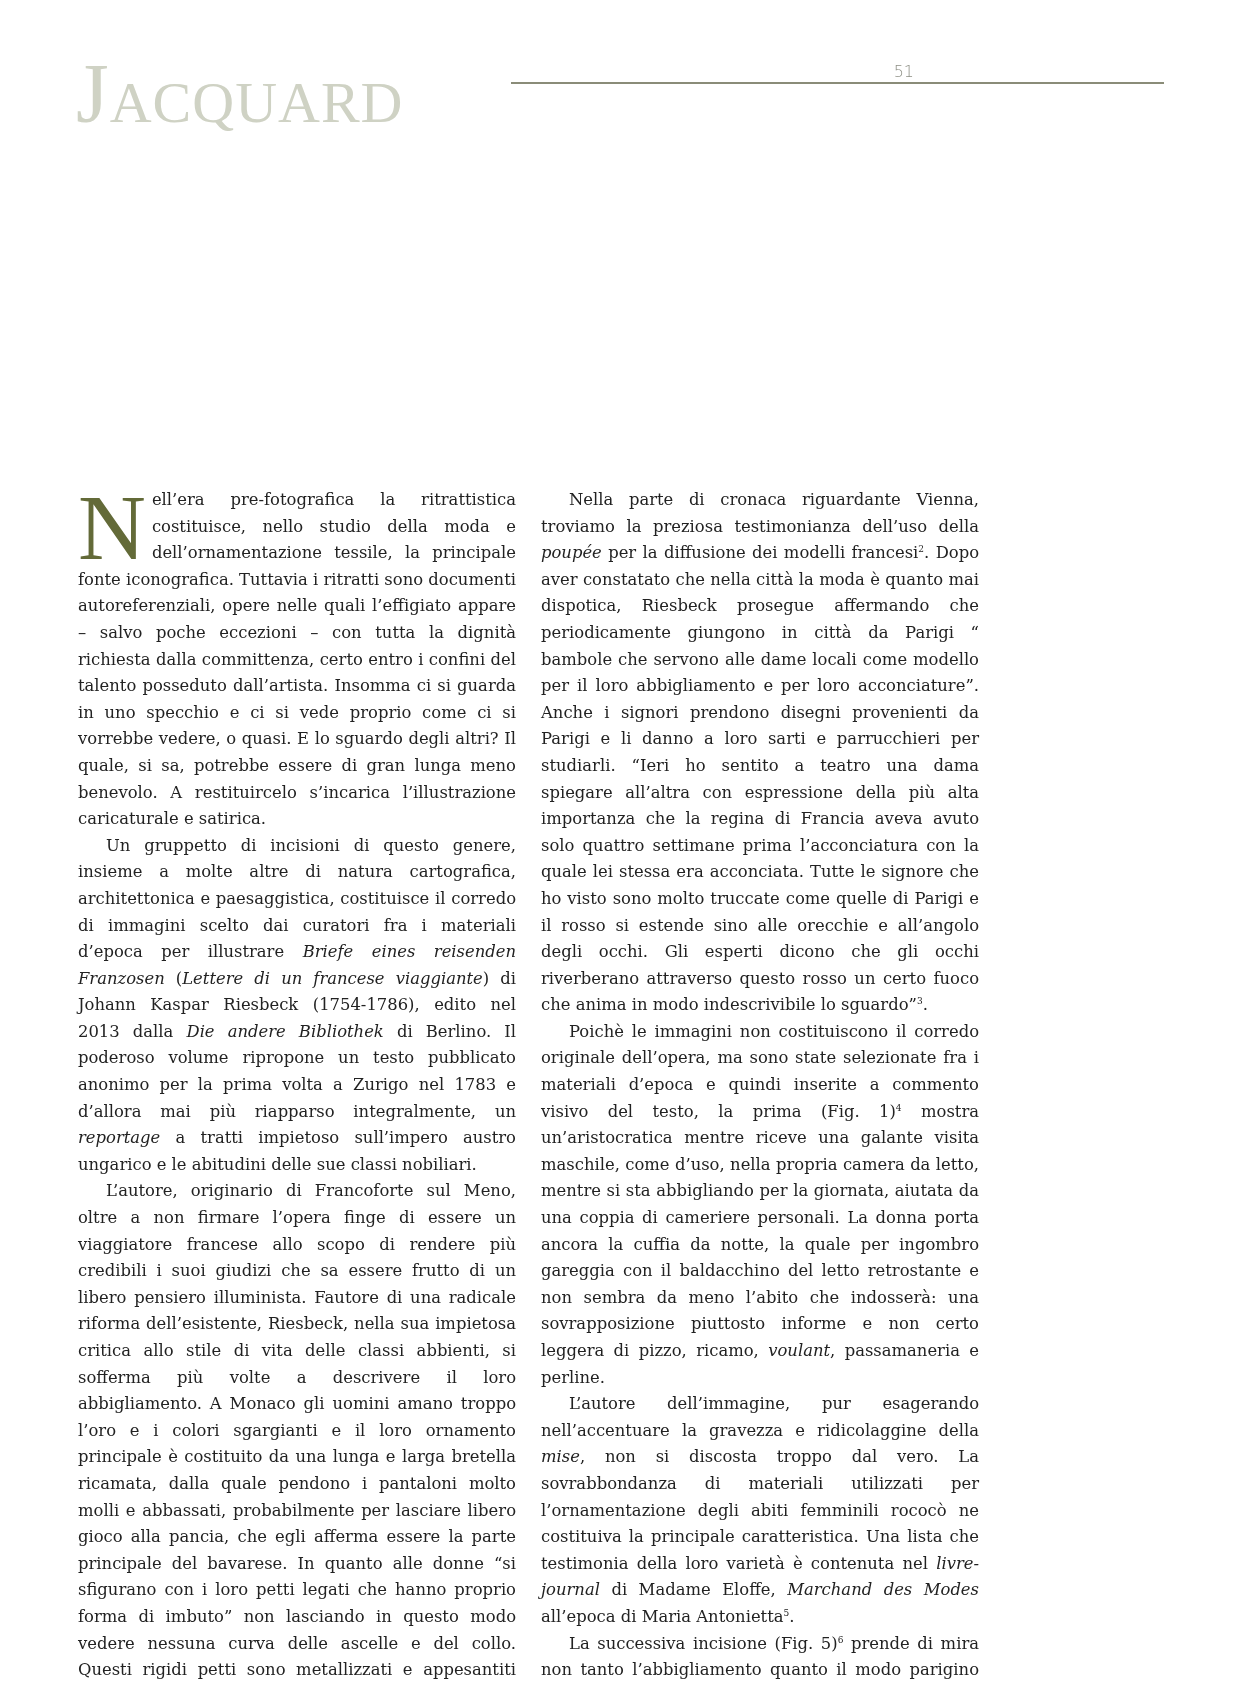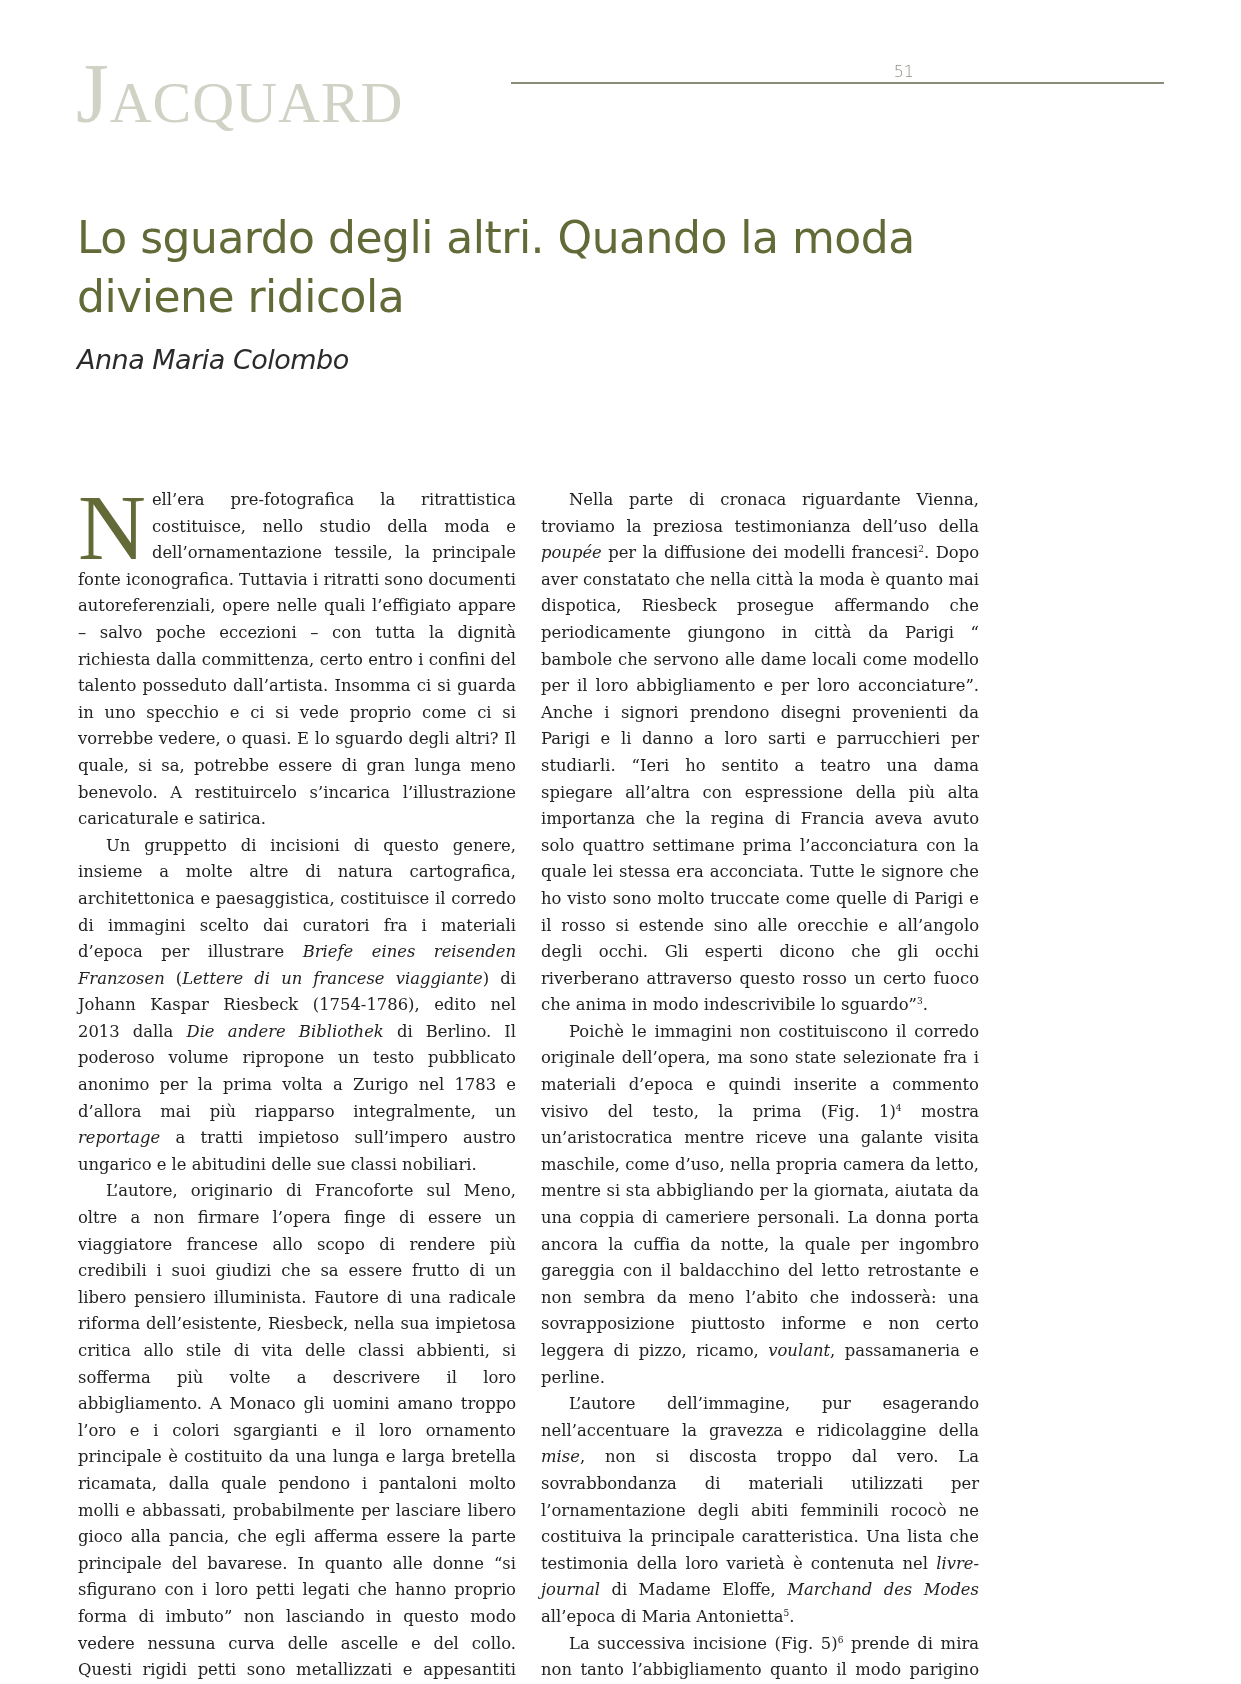--- a/index.html
+++ b/index.html
@@ -56,22 +56,20 @@
 <body>
 
 <div class="page">
 
   <div class="masthead">
     <span class="big">J</span><span>ACQUARD</span>
   </div>
   <div class="rule"></div>
   <div class="page-number">51</div>
 
-  <h1 class="title">Lo sguardo degli altri. Quando la moda diviene ridicola</h1>
-  <div class="author">Anna Maria Colombo</div>
 
   <div class="column col-left">
     <p class="first"><span class="dropcap">N</span><span>ell’era pre-fotografica la ritrattistica costituisce, nello studio della moda e dell’ornamentazione tessile, la principale fonte iconografica. Tuttavia i ritratti sono documenti autoreferenziali, opere nelle quali l’effigiato appare – salvo poche eccezioni – con tutta la dignità richiesta dalla committenza, certo entro i confini del talento posseduto dall’artista. Insomma ci si guarda in uno specchio e ci si vede proprio come ci si vorrebbe vedere, o quasi. E lo sguardo degli altri? Il quale, si sa, potrebbe essere di gran lunga meno benevolo. A restituircelo s’incarica l’illustrazione caricaturale e satirica.</span></p>
     <p><span>Un gruppetto di incisioni di questo genere, insieme a molte altre di natura cartografica, architettonica e paesaggistica, costituisce il corredo di immagini scelto dai curatori fra i materiali d’epoca per illustrare </span><i>Briefe eines reisenden Franzosen</i><span> (</span><i>Lettere di un francese viaggiante</i><span>) di Johann Kaspar Riesbeck (1754-1786), edito nel 2013 dalla </span><i>Die andere Bibliothek</i><span> di Berlino. Il poderoso volume ripropone un testo pubblicato anonimo per la prima volta a Zurigo nel 1783 e d’allora mai più riapparso integralmente, un </span><i>reportage</i><span> a tratti impietoso sull’impero austro ungarico e le abitudini delle sue classi nobiliari.</span></p>
     <p><span>L’autore, originario di Francoforte sul Meno, oltre a non firmare l’opera finge di essere un viaggiatore francese allo scopo di rendere più credibili i suoi giudizi che sa essere frutto di un libero pensiero illuminista. Fautore di una radicale riforma dell’esistente, Riesbeck, nella sua impietosa critica allo stile di vita delle classi abbienti, si sofferma più volte a descrivere il loro abbigliamento. A Monaco gli uomini amano troppo l’oro e i colori sgargianti e il loro ornamento principale è costituito da una lunga e larga bretella ricamata, dalla quale pendono i pantaloni molto molli e abbassati, probabilmente per lasciare libero gioco alla pancia, che egli afferma essere la parte principale del bavarese. In quanto alle donne “si sfigurano con i loro petti legati che hanno proprio forma di imbuto” non lasciando in questo modo vedere nessuna curva delle ascelle e del collo. Questi rigidi petti sono metallizzati e appesantiti nella parte anteriore con argenti in forma di placche e spesse catene</span></p>
   </div>
 
   <div class="column col-right">
     <p><span>Nella parte di cronaca riguardante Vienna, troviamo la preziosa testimonianza dell’uso della </span><i>poupée</i><span> per la diffusione dei modelli francesi</span><sup>2</sup><span>. Dopo aver constatato che nella città la moda è quanto mai dispotica, Riesbeck prosegue affermando che periodicamente giungono in città da Parigi “ bambole che servono alle dame locali come modello per il loro abbigliamento e per loro acconciature”. Anche i signori prendono disegni provenienti da Parigi e li danno a loro sarti e parrucchieri per studiarli. “Ieri ho sentito a teatro una dama spiegare all’altra con espressione della più alta importanza che la regina di Francia aveva avuto solo quattro settimane prima l’acconciatura con la quale lei stessa era acconciata. Tutte le signore che ho visto sono molto truccate come quelle di Parigi e il rosso si estende sino alle orecchie e all’angolo degli occhi. Gli esperti dicono che gli occhi riverberano attraverso questo rosso un certo fuoco che anima in modo indescrivibile lo sguardo”</span><sup>3</sup><span>.</span></p>
     <p><span>Poichè le immagini non costituiscono il corredo originale dell’opera, ma sono state selezionate fra i materiali d’epoca e quindi inserite a commento visivo del testo, la prima (Fig. 1)</span><sup>4</sup><span> mostra un’aristocratica mentre riceve una galante visita maschile, come d’uso, nella propria camera da letto, mentre si sta abbigliando per la giornata, aiutata da una coppia di cameriere personali. La donna porta ancora la cuffia da notte, la quale per ingombro gareggia con il baldacchino del letto retrostante e non sembra da meno l’abito che indosserà: una sovrapposizione piuttosto informe e non certo leggera di pizzo, ricamo, </span><i>voulant</i><span>, passamaneria e perline.</span></p>

